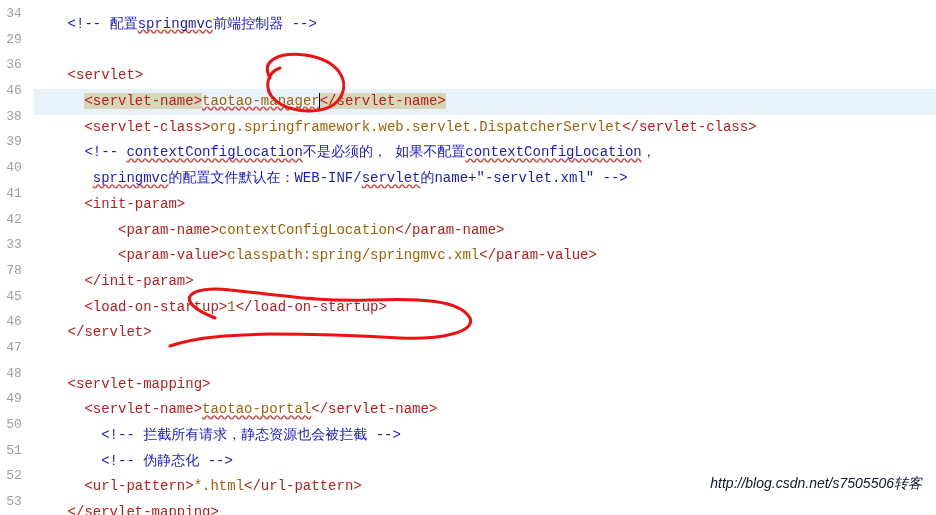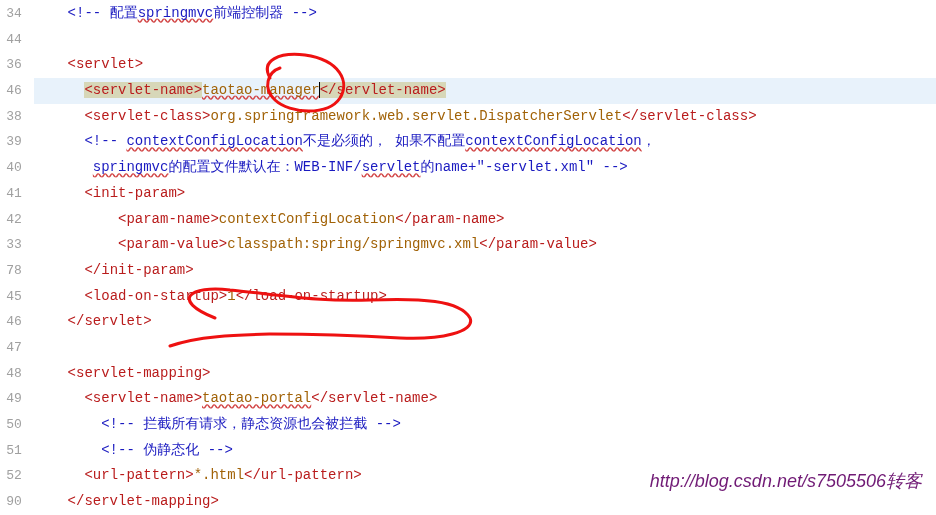--- a/index.html
+++ b/index.html
@@ -1,55 +1,55 @@
 <!DOCTYPE html>
 <html><head>
 <meta charset="utf-8">
 <style>
   html,body{margin:0;padding:0;width:936px;height:515px;overflow:hidden;font-family:Consolas,"Courier New",monospace;font-size:14px;background:#fff;color:#000}
   .editor{position:relative;display:flex;height:100%}
   .gutter{width:28px;text-align:center;padding-right:6px;padding-top:1px;color:#a0a0a0;background:#fff;user-select:none;line-height:25.7px;font-size:13px}
-  .code{flex:1;padding-top:1px;line-height:25.7px;white-space:pre}
+  .code{flex:1;padding-top:12px;line-height:25.7px;white-space:pre}
   .line{height:25.7px}
   .hl{background:#e8f2fb}
   .sel{background:#d7d7b8;color:#1a1ac0}
   .tag{color:#b91c1c}
   .txt{color:#a16207}
   .cmt{color:#1a1ac0}
   .caret{display:inline-block;width:1px;height:16px;background:#000;vertical-align:middle;margin-left:-1px}
   .squiggle{text-decoration:underline wavy #d24545;text-decoration-skip-ink:none}
-  .watermark{position:absolute;right:14px;bottom:22px;color:#701a75;font-family:Arial;font-size:18px;pointer-events:none;font-style:italic}
+  .watermark{position:absolute;right:14px;bottom:22px;color:#0f172a;font-family:Arial;font-size:14px;pointer-events:none;font-style:italic}
   .annot{position:absolute;left:0;top:0;pointer-events:none}
   .annot path{fill:none;stroke:#e11;stroke-width:3;stroke-linecap:round}
 </style>
 </head>
 <body>
 
 <div class="editor">
   <div class="gutter">
       <div class="line">34</div>
-      <div class="line">44</div>
+      <div class="line">29</div>
       <div class="line">36</div>
       <div class="line">46</div>
       <div class="line">38</div>
       <div class="line">39</div>
       <div class="line">40</div>
       <div class="line">41</div>
       <div class="line">42</div>
       <div class="line">33</div>
       <div class="line">78</div>
       <div class="line">45</div>
       <div class="line">46</div>
       <div class="line">47</div>
       <div class="line">48</div>
       <div class="line">49</div>
       <div class="line">50</div>
       <div class="line">51</div>
       <div class="line">52</div>
-      <div class="line">90</div>
+      <div class="line">53</div>
       <div class="line">54</div>
     </div>
   <div class="code"><div class="line"><span class="txt">    </span><span class="cmt">&lt;!-- </span><span class="cmt">配置</span><span class="cmt squiggle">springmvc</span><span class="cmt">前端控制器 --&gt;</span></div><div class="line"></div><div class="line"><span class="txt">    </span><span class="tag">&lt;servlet&gt;</span></div><div class="line hl"><span class="txt">      </span><span class="tag sel">&lt;</span><span class="tag sel">servlet-name</span><span class="tag sel">&gt;</span><span class="txt squiggle">taotao-manager</span><span class="caret"></span><span class="tag sel">&lt;</span><span class="tag sel">/</span><span class="tag sel">servlet-name</span><span class="tag sel">&gt;</span></div><div class="line"><span class="txt">      </span><span class="tag">&lt;servlet-class&gt;</span><span class="txt">org.springframework.web.servlet.DispatcherServlet</span><span class="tag">&lt;/servlet-class&gt;</span></div><div class="line"><span class="txt">      </span><span class="cmt">&lt;!-- </span><span class="cmt squiggle">contextConfigLocation</span><span class="cmt">不是必须的， 如果不配置</span><span class="cmt squiggle">contextConfigLocation</span><span class="cmt">，</span></div><div class="line"><span class="txt">       </span><span class="cmt squiggle">springmvc</span><span class="cmt">的配置文件默认在：WEB-INF/</span><span class="cmt squiggle">servlet</span><span class="cmt">的name+"-servlet.xml" --&gt;</span></div><div class="line"><span class="txt">      </span><span class="tag">&lt;init-param&gt;</span></div><div class="line"><span class="txt">          </span><span class="tag">&lt;param-name&gt;</span><span class="txt">contextConfigLocation</span><span class="tag">&lt;/param-name&gt;</span></div><div class="line"><span class="txt">          </span><span class="tag">&lt;param-value&gt;</span><span class="txt">classpath:spring/springmvc.xml</span><span class="tag">&lt;/param-value&gt;</span></div><div class="line"><span class="txt">      </span><span class="tag">&lt;/init-param&gt;</span></div><div class="line"><span class="txt">      </span><span class="tag">&lt;load-on-startup&gt;</span><span class="txt">1</span><span class="tag">&lt;/load-on-startup&gt;</span></div><div class="line"><span class="txt">    </span><span class="tag">&lt;/servlet&gt;</span></div><div class="line"></div><div class="line"><span class="txt">    </span><span class="tag">&lt;servlet-mapping&gt;</span></div><div class="line"><span class="txt">      </span><span class="tag">&lt;servlet-name&gt;</span><span class="txt squiggle">taotao-portal</span><span class="tag">&lt;/servlet-name&gt;</span></div><div class="line"><span class="txt">        </span><span class="cmt">&lt;!-- </span><span class="cmt">拦截所有请求，静态资源也会被拦截 --&gt;</span></div><div class="line"><span class="txt">        </span><span class="cmt">&lt;!-- </span><span class="cmt">伪静态化 --&gt;</span></div><div class="line"><span class="txt">      </span><span class="tag">&lt;url-pattern&gt;</span><span class="txt">*.html</span><span class="tag">&lt;/url-pattern&gt;</span></div><div class="line"><span class="txt">    </span><span class="tag">&lt;/servlet-mapping&gt;</span></div><div class="line"></div></div>
   <svg class="annot" width="936" height="515">
     <path d="M270,78 C260,60 280,52 305,55 C340,60 350,82 340,98 C328,116 290,114 275,100 C262,88 268,72 280,68"></path>
     <path d="M215,318 C170,300 190,285 230,290 C280,295 320,302 370,300 C420,298 460,300 470,318 C476,332 440,340 400,338 C350,335 305,334 270,334 C235,335 198,336 170,346"></path>
   </svg>
   <div class="watermark">http://blog.csdn.net/s7505506转客</div>
 </div>
 

